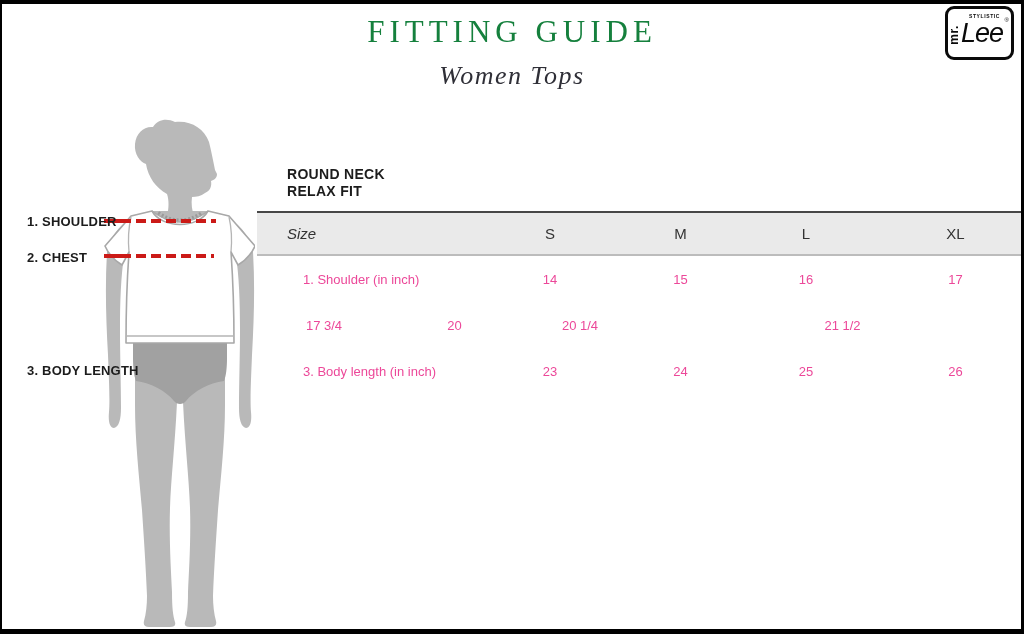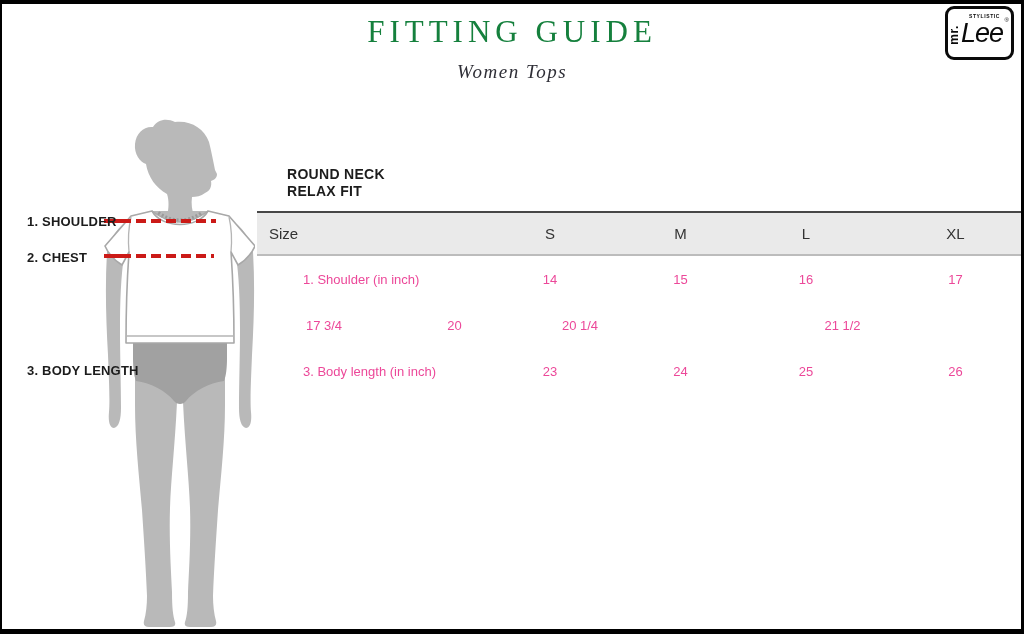--- a/index.html
+++ b/index.html
@@ -16,21 +16,21 @@
     border-left:2px solid #000;border-right:3px solid #000;
   }
   
   .title{
     position:absolute;top:14px;left:0;width:1024px;text-align:center;
     font-family:"Liberation Serif", serif;font-size:31px;letter-spacing:5px;
     color:#15803d;
   }
   .subtitle{
     position:absolute;top:61px;left:0;width:1024px;text-align:center;
-    font-family:"Liberation Serif", serif;font-style:italic;font-size:19px;
+    font-family:"Liberation Serif", serif;font-style:italic;font-size:26px;
     letter-spacing:1.5px;color:#2f2f37;
   }
   
   .logo-box{
     position:absolute;left:945px;top:6px;width:69px;height:54px;box-sizing:border-box;
     border:3px solid #0a0a0a;border-radius:9px;background:#fff;z-index:10;
   }
   .logo-mr{
     position:absolute;left:-9px;top:19px;width:30px;text-align:center;
     transform:rotate(-90deg);
@@ -62,21 +62,21 @@
   }
   
   .size-table{position:absolute;left:257px;top:211px;width:764px;}
   .st-header{
     display:flex;align-items:center;height:41px;box-sizing:content-box;
     background:#eaeaea;border-top:2px solid #474747;border-bottom:2px solid #bcbcbc;
     font-size:15px;color:#333;
   }
   .st-row{display:flex;align-items:center;height:46px;font-size:13px;color:#ec4899;}
   .c-label{width:226px;box-sizing:border-box;}
-  .st-header .c-label{padding-left:12px;}
+  .st-header .c-label{padding-left:30px;font-style:italic;}
   .st-row .c-label{padding-left:46px;}
   .c-s{width:134px;text-align:center;}
   .c-m{width:127px;text-align:center;}
   .c-l{width:124px;text-align:center;}
   .c-xl{flex:1;text-align:center;box-sizing:border-box;padding-left:22px;}
 </style>
 </head>
 <body>
 
 <div class="frame"></div>

